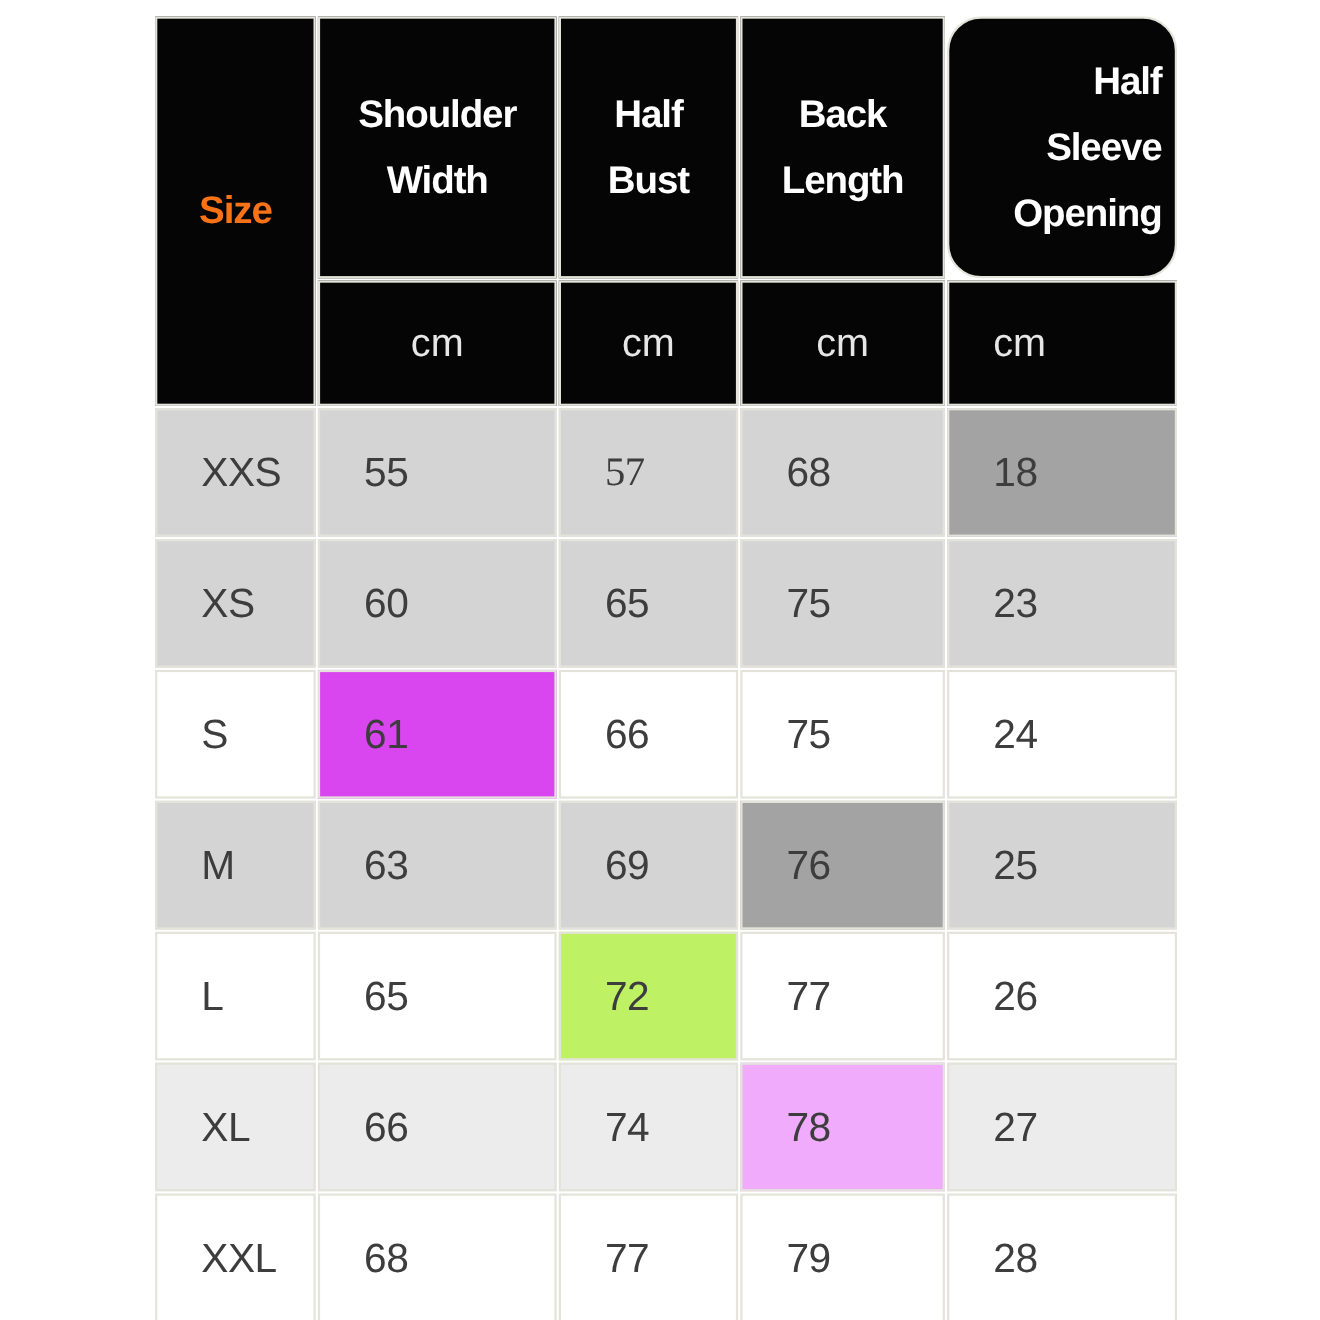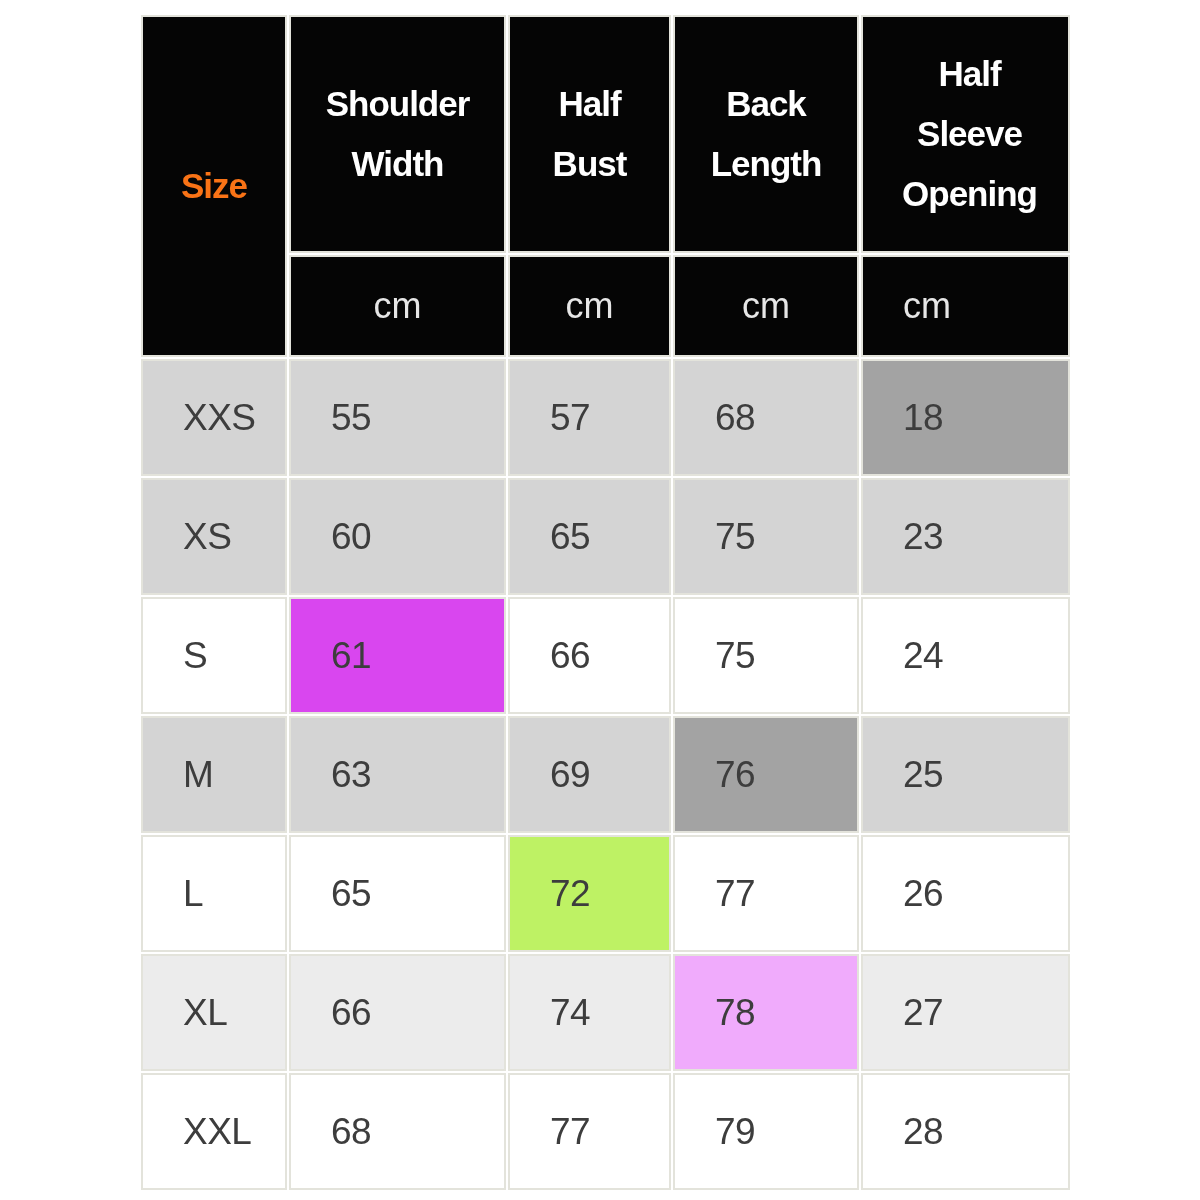--- a/index.html
+++ b/index.html
@@ -30,40 +30,41 @@
     color: #ffffff;
     font-weight: bold;
     font-size: 35px;
     line-height: 60px;
     letter-spacing: -1px;
     text-align: center;
     height: 238px;
     padding: 0 8px;
   }
   .hdr.last {
-    text-align: center;
+    text-align: right;
     padding-left: 20px;
     padding-right: 12px;
+    border-radius: 31px;
   }
   .size-hdr {
     background: #050505;
     color: #f97316;
     font-weight: bold;
     font-size: 35px;
     letter-spacing: -1px;
     text-align: center;
   }
   
   .unit {
     background: #050505;
     color: #e6e6e6;
     font-weight: normal;
     font-size: 36px;
     text-align: center;
-    height: 102px;
+    height: 114px;
   }
   .unit.last {
     text-align: left;
     padding-left: 40px;
   }
   
   td.data {
     font-size: 37px;
     letter-spacing: -0.5px;
     color: #3d3d3d;
@@ -95,21 +96,21 @@
       <th class="unit">cm</th>
       <th class="unit">cm</th>
       <th class="unit">cm</th>
       <th class="unit last">cm</th>
     </tr>
   </thead>
   <tbody>
     <tr>
       <td class="data" style="background-color: rgb(212, 212, 212);">XXS</td>
       <td class="data" style="background-color: rgb(212, 212, 212);">55</td>
-      <td class="data" style="background-color: rgb(212, 212, 212);">57</td>
+      <td class="data" style="background-color: rgb(212, 212, 212); font-family: Liberation Serif, serif;">57</td>
       <td class="data" style="background-color: rgb(212, 212, 212);">68</td>
       <td class="data" style="background-color: #a3a3a3;">18</td>
     </tr>
     <tr>
       <td class="data" style="background-color: rgb(212, 212, 212);">XS</td>
       <td class="data" style="background-color: rgb(212, 212, 212);">60</td>
       <td class="data" style="background-color: rgb(212, 212, 212);">65</td>
       <td class="data" style="background-color: rgb(212, 212, 212);">75</td>
       <td class="data" style="background-color: rgb(212, 212, 212);">23</td>
     </tr>

